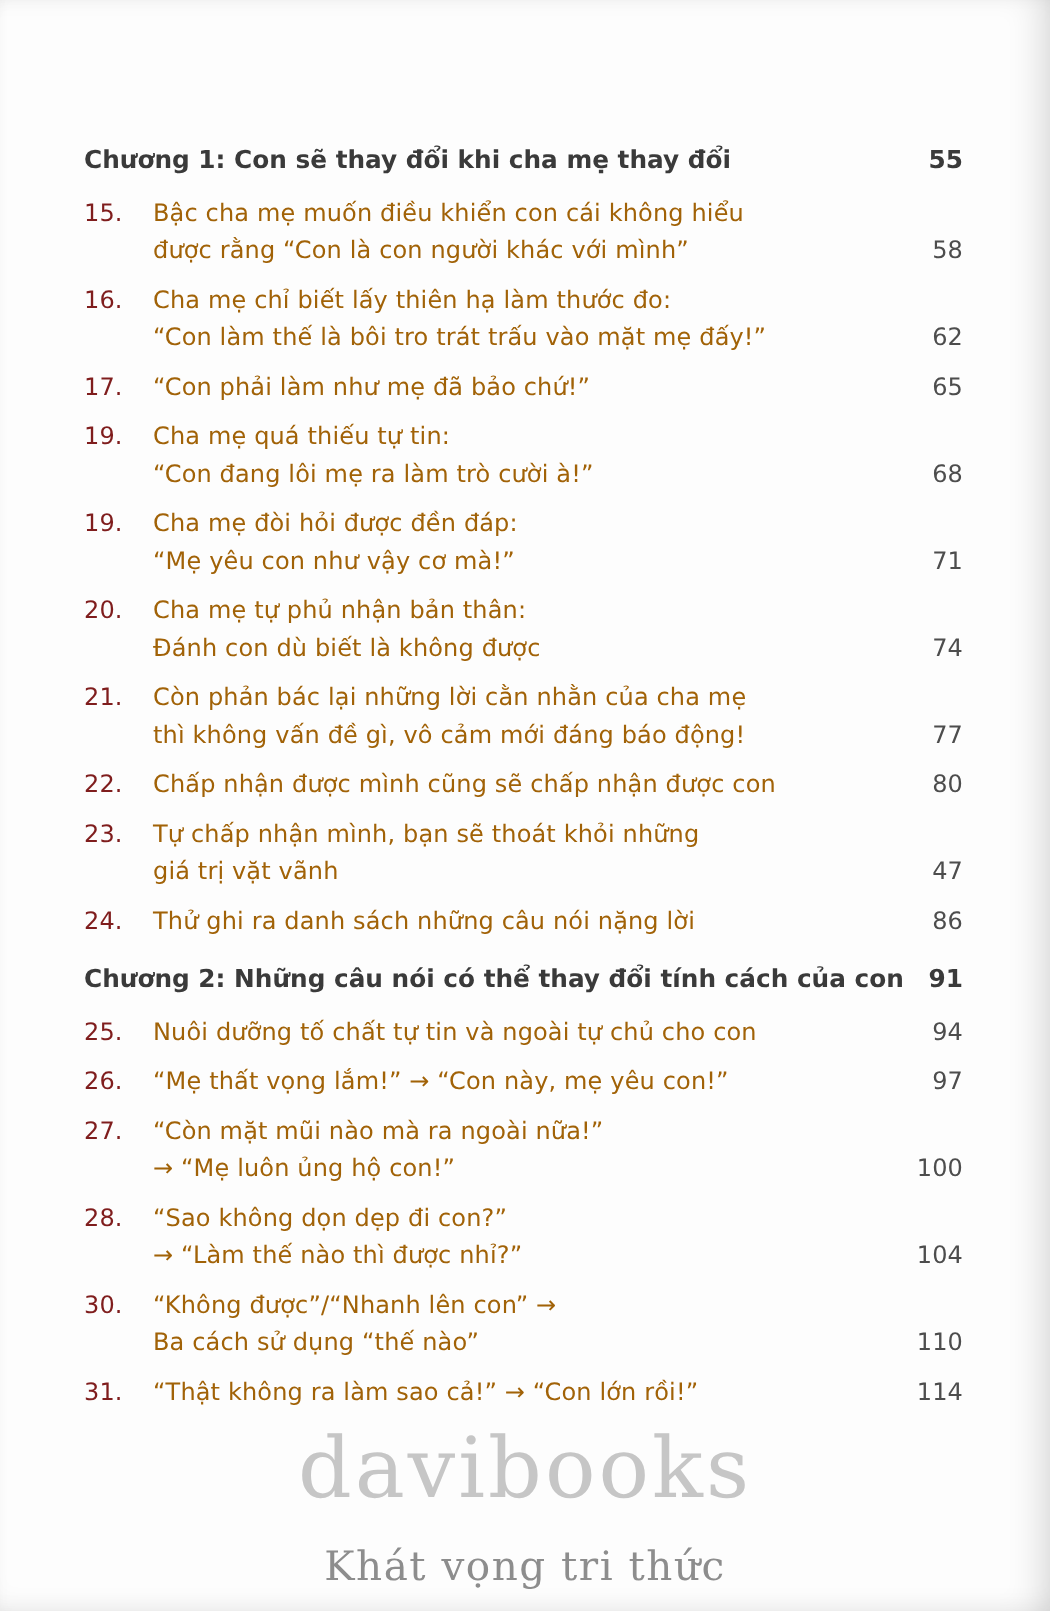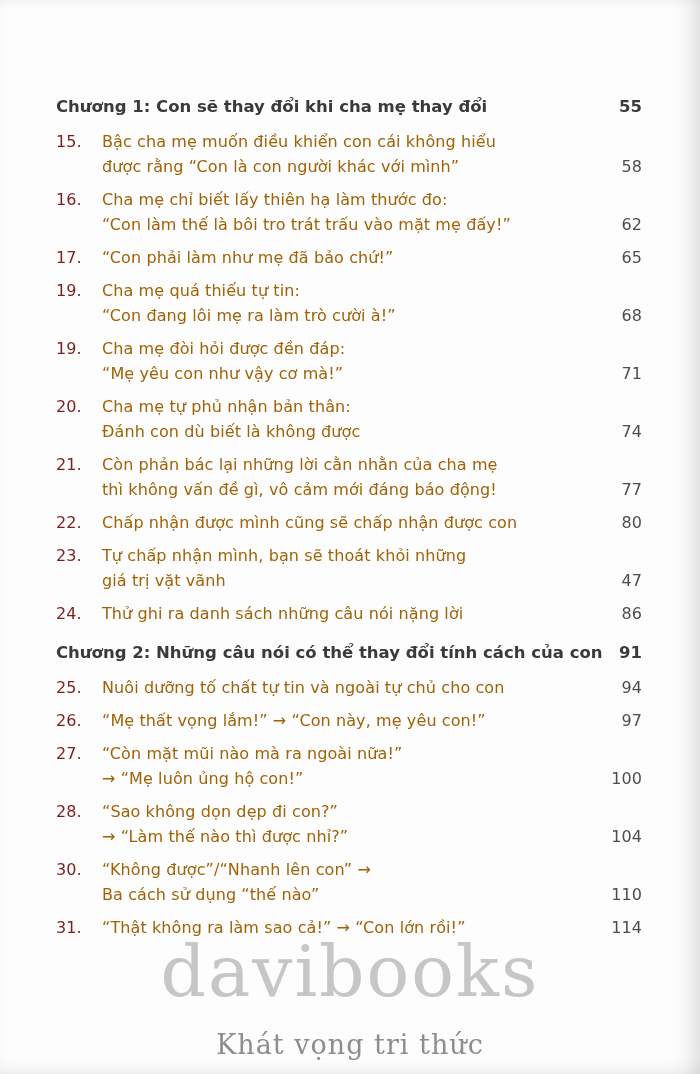--- a/index.html
+++ b/index.html
@@ -39,21 +39,21 @@
   }
   .entry .num { align-self: start; color: #7f1d1d; }
   .entry .pagenum { align-self: end; text-align: right; color: #4d4d4d; }
   .entry .line { color: #a16207; }
   .watermark {
     position: absolute; left: 0; right: 0; bottom: 14px;
     text-align: center; z-index: 1; pointer-events: none;
   }
   .wm-brand {
     font-family: "DejaVu Serif", "Liberation Serif", serif;
-    font-size: 71px; line-height: 1.05;
+    font-size: 56px; line-height: 1.05;
     color: #c6c6c6; letter-spacing: 2px;
   }
   .wm-tagline {
     font-family: "DejaVu Serif", "Liberation Serif", serif;
     font-size: 27px; color: #8d8d8d;
     margin-top: 19px; letter-spacing: 1px;
   }
 </style>
 </head>
 <body>

